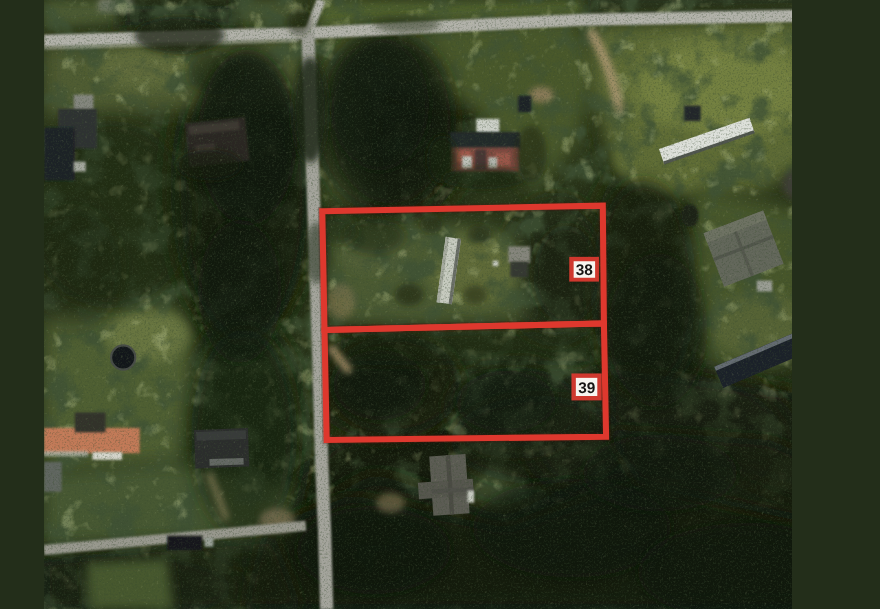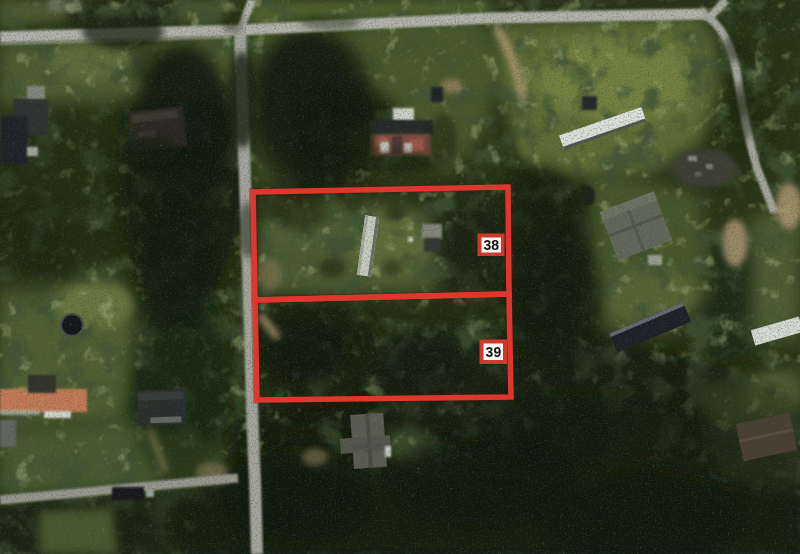--- a/index.html
+++ b/index.html
@@ -1,16 +1,16 @@
 <!DOCTYPE html>
 <html><head>
 <meta charset="utf-8">
 <style>
 html,body{margin:0;padding:0;background:#232e1a;}
-#scene{width:800px;height:554px;overflow:hidden;position:relative;font-family:"Liberation Sans",sans-serif;}
+#scene{width:680px;height:554px;overflow:hidden;position:relative;font-family:"Liberation Sans",sans-serif;padding-left:40px;}
 </style>
 </head>
 <body>
 <div id="scene">
 <svg width="800" height="554" viewBox="0 0 800 554">
 <defs>
 <filter id="b12" x="-40%" y="-40%" width="180%" height="180%">
           <feGaussianBlur stdDeviation="12"></feGaussianBlur>
         </filter>
 <filter id="b8" x="-40%" y="-40%" width="180%" height="180%">

